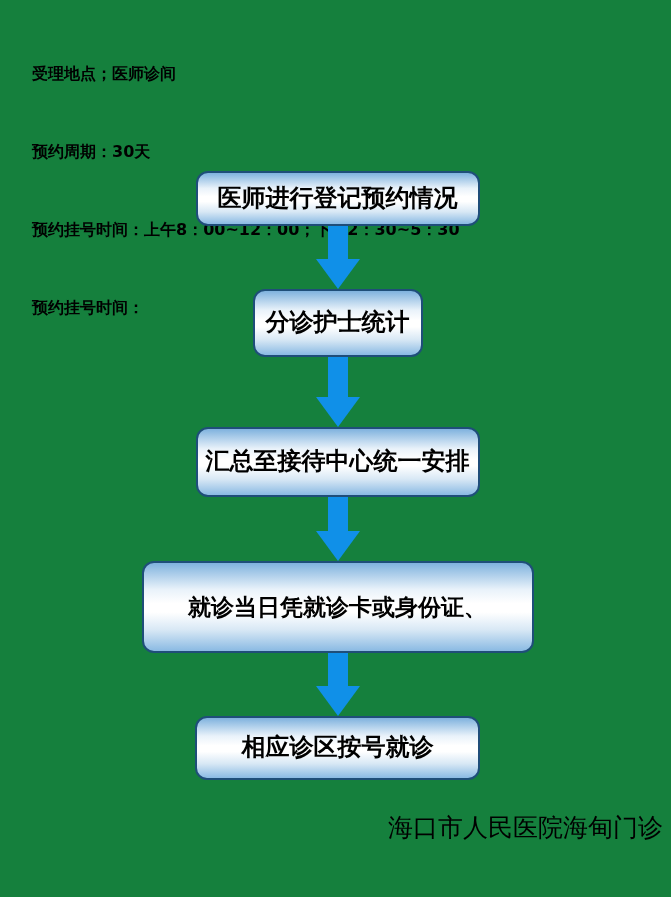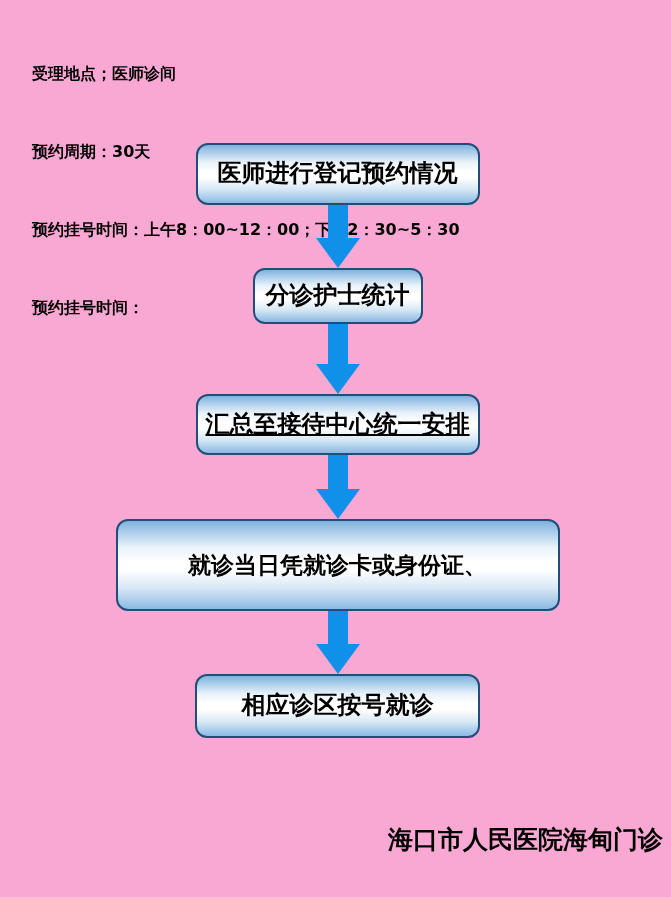--- a/index.html
+++ b/index.html
@@ -1,20 +1,20 @@
 <!DOCTYPE html>
 <html style="--box-border: #1F4E79; --box-fill-top: #7FB2DE; --box-fill-bottom: #8ABAE3; --arrow: #1090E8; --text: #000000;"><head>
 <meta charset="utf-8">
 <style>
   html, body { margin: 0; padding: 0; background: #ffffff; }
   .screen {
     position: relative;
     width: 671px;
     height: 897px;
-    background: #f9a8d4;
+    background: #15803d;
     overflow: hidden;
     font-family: "DejaVu Sans", "Liberation Sans", sans-serif;
     color: var(--text, #000000);
   }
 
   
   .header {
     position: absolute;
     left: 32px;
     top: 9px;
@@ -48,24 +48,24 @@
     font-size: 24px;
     line-height: 1.4;
     background: linear-gradient(180deg,
       var(--box-fill-top, #7FB2DE) 0%,
       #E9F2FA 30%,
       #FFFFFF 46%,
       #FFFFFF 56%,
       #D8E8F5 76%,
       var(--box-fill-bottom, #8ABAE3) 100%);
   }
-  .s1 { width: 284px; height: 62px; }
-  .s2 { width: 170px; height: 56px; }
-  .s3 { width: 284px; height: 61px; text-decoration: underline; }
-  .s4 { width: 444px; height: 92px; font-size: 23px; line-height: 35px; }
+  .s1 { width: 284px; height: 55px; margin-top: 28px; }
+  .s2 { width: 170px; height: 68px; }
+  .s3 { width: 284px; height: 70px; }
+  .s4 { width: 392px; height: 92px; font-size: 23px; line-height: 35px; }
   .s5 { width: 285px; height: 64px; }
 
   .arrow {
     display: flex;
     flex-direction: column;
     align-items: center;
   }
   .a1 { height: 63px; }
   .a2 { height: 70px; }
   .a3 { height: 64px; }
@@ -81,22 +81,21 @@
     border-left: 22px solid transparent;
     border-right: 22px solid transparent;
     border-top: 30px solid var(--arrow, #1090E8);
   }
 
   .footer {
     position: absolute;
     top: 811px;
     right: 8px;
     font-size: 25px;
-    font-weight: bold;
-    margin-top: 12px;
+    font-weight: normal;
   }
 </style>
 </head>
 <body>
 
 <div class="screen">
 
   <div class="header">
     <div>受理地点；医师诊间</div>
     <div>预约周期：30天</div>

